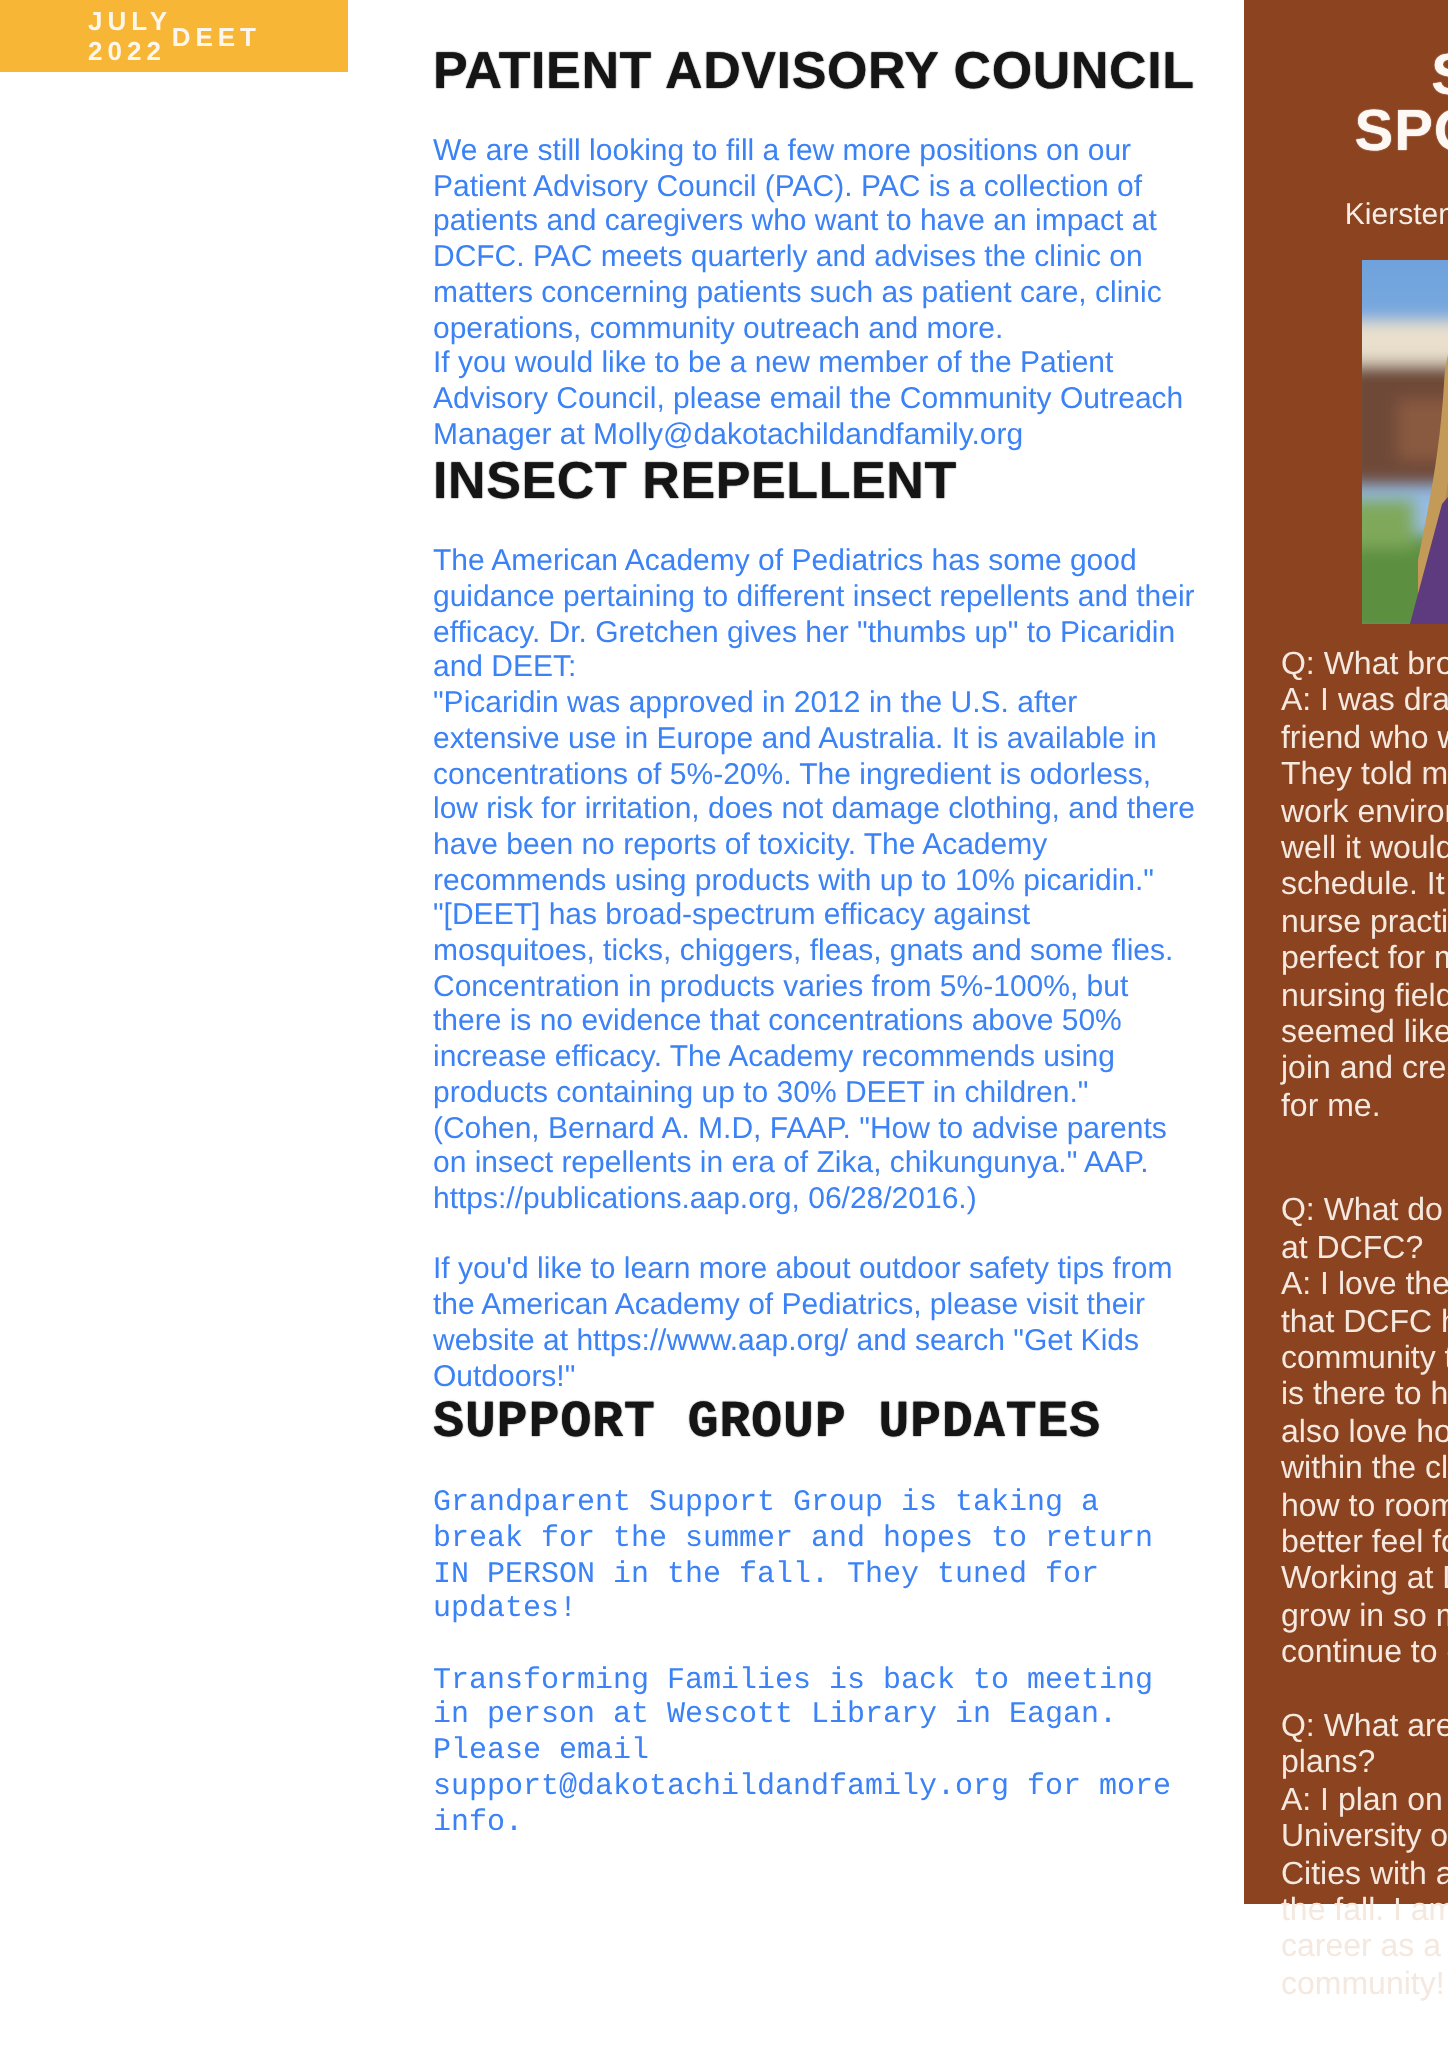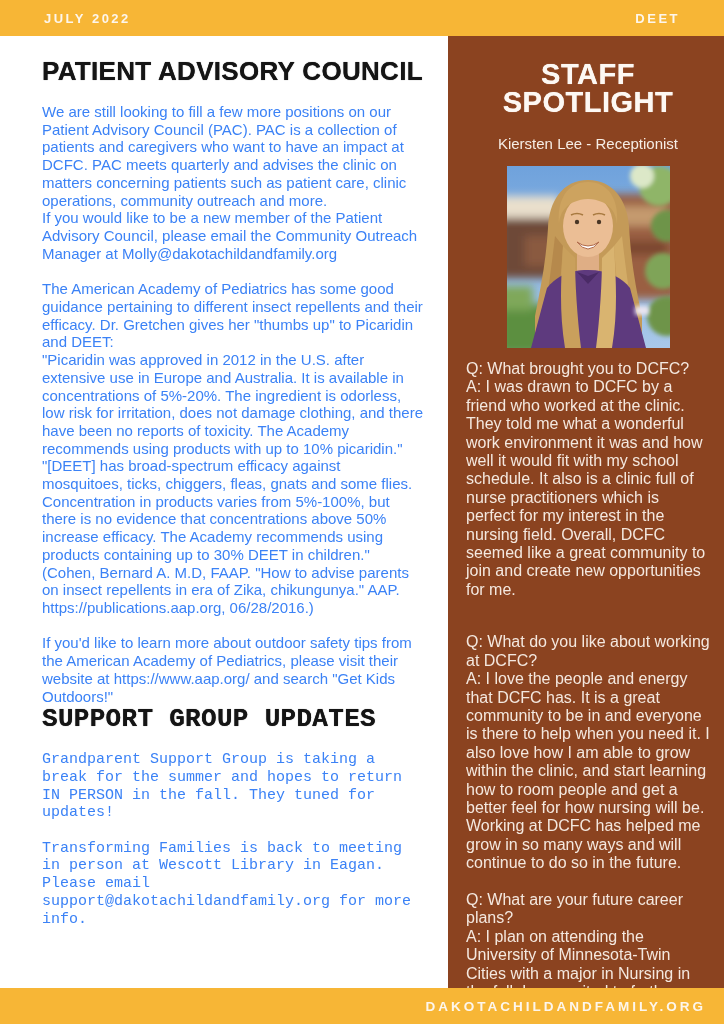--- a/index.html
+++ b/index.html
@@ -4,21 +4,21 @@
 <style>
   html,body{margin:0;padding:0;}
   body{
     width:724px;height:1024px;
     font-family:"Liberation Sans", sans-serif;
     background:#ffffff;
     position:relative;
     overflow:hidden;
   }
   *,{box-sizing:border-box;}
-  .page{width:724px;height:984px;display:flex;flex-direction:column;}
+  .page{width:724px;height:984px;display:flex;flex-direction:row;}
 
   
   .topbar{
     height:36px;flex:0 0 36px;
     background:#F7B636;
     display:flex;align-items:center;justify-content:space-between;
     padding:0 44px;box-sizing:border-box;
     color:#FDF6EC;font-size:13px;font-weight:bold;letter-spacing:2.5px;
   }
   .footbar{
@@ -93,20 +93,21 @@
 
     <div class="left-col">
 
       <div class="section">
         <h1>PATIENT ADVISORY COUNCIL</h1>
         <p class="prose">We are still looking to fill a few more positions on our Patient Advisory Council (PAC). PAC is a collection of patients and caregivers who want to have an impact at DCFC. PAC meets quarterly and advises the clinic on matters concerning patients such as patient care, clinic operations, community outreach and more.
 If you would like to be a new member of the Patient Advisory Council, please email the Community Outreach Manager at Molly@dakotachildandfamily.org</p>
       </div>
 
       <div class="section sec-insect">
+        <h1>INSECT REPELLENT</h1>
         <p class="prose">The American Academy of Pediatrics has some good guidance pertaining to different insect repellents and their efficacy.  Dr. Gretchen gives her "thumbs up" to Picaridin and DEET:
 "Picaridin was approved in 2012 in the U.S. after extensive use in Europe and Australia. It is available in concentrations of 5%-20%. The ingredient is odorless, low risk for irritation, does not damage clothing, and there have been no reports of toxicity. The Academy recommends using products with up to 10% picaridin."
 "[DEET] has broad-spectrum efficacy against mosquitoes, ticks, chiggers, fleas, gnats and some flies. Concentration in products varies from 5%-100%, but there is no evidence that concentrations above 50% increase efficacy. The Academy recommends using products containing up to 30% DEET in children."
 (Cohen, Bernard A. M.D, FAAP. "How to advise parents on insect repellents in era of Zika, chikungunya." AAP. https://publications.aap.org, 06/28/2016.)
 
 If you'd like to learn more about outdoor safety tips from the American Academy of Pediatrics, please visit their website at https://www.aap.org/ and search "Get Kids Outdoors!"</p>
       </div>
 
       <div class="section sec-support">
         <h1>SUPPORT GROUP UPDATES</h1>

